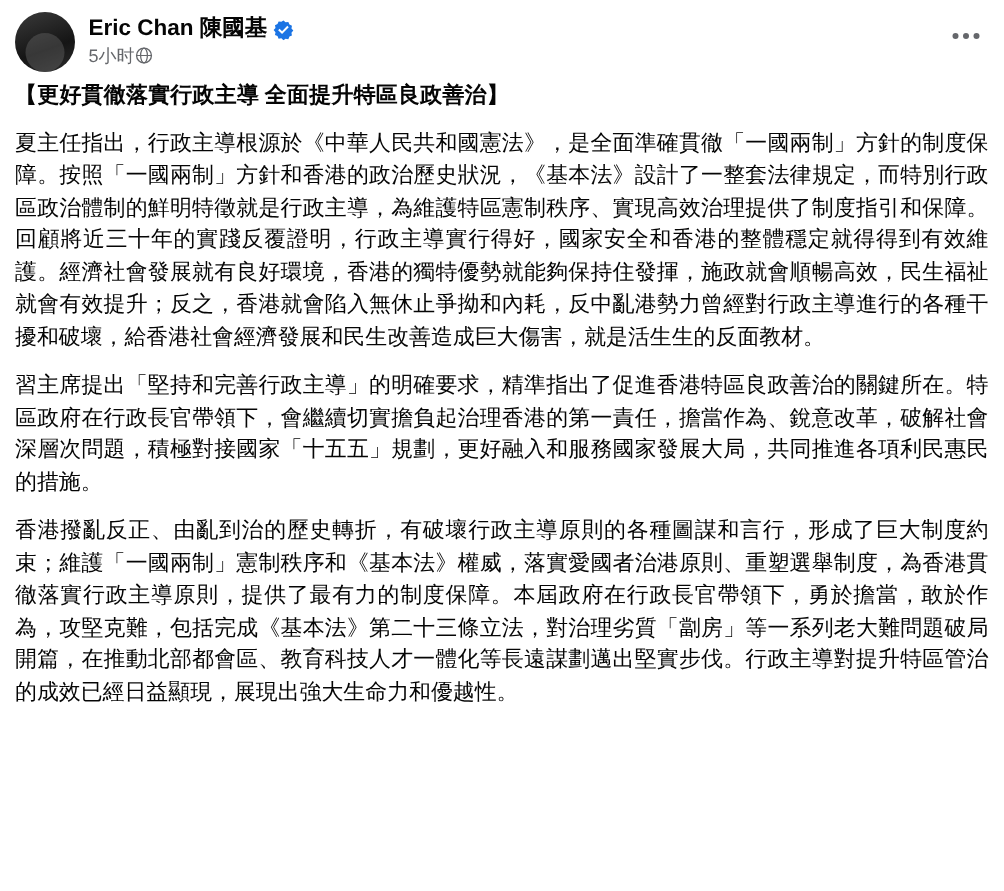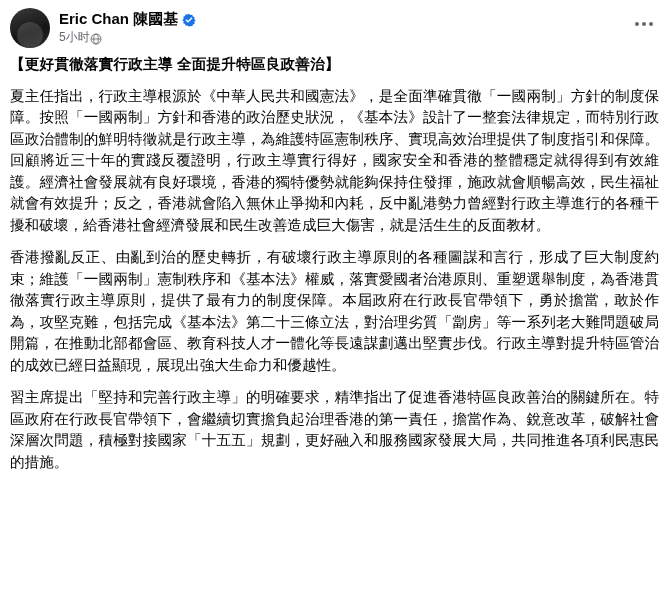--- a/index.html
+++ b/index.html
@@ -67,21 +67,21 @@
   }
   .verified {
     width: 14px;
     height: 14px;
     display: inline-block;
     position: relative;
     top: 1px;
   }
   .meta-row {
     display: flex;
-    align-items: center;
+    align-items: flex-start;
     gap: 0;
     margin-top: 2px;
   }
   .timestamp {
     font-size: 12px;
     color: #65676b;
     line-height: 14px;
   }
   .globe-icon {
     width: 12px;
@@ -114,20 +114,21 @@
     text-align: justify;
     letter-spacing: 0px;
   }
   .post-body p {
     margin: 0 0 11px 0;
   }
   .post-body p.title {
     font-weight: bold;
     margin-bottom: 10px;
     letter-spacing: 0.2px;
+    font-family: Liberation Serif, serif;
   }
 </style>
 </head>
 <body>
 
 <div class="post">
 
   <div class="post-header">
     <div class="avatar"></div>
     <div class="header-text">
@@ -154,18 +155,18 @@
     <div class="more-btn">
       <span></span>
         <span></span>
         <span></span>
     </div>
   </div>
 
   <div class="post-body">
     <p class="title">【更好貫徹落實行政主導 全面提升特區良政善治】</p>
     <p>夏主任指出，行政主導根源於《中華人民共和國憲法》，是全面準確貫徹「一國兩制」方針的制度保障。按照「一國兩制」方針和香港的政治歷史狀況，《基本法》設計了一整套法律規定，而特別行政區政治體制的鮮明特徵就是行政主導，為維護特區憲制秩序、實現高效治理提供了制度指引和保障。回顧將近三十年的實踐反覆證明，行政主導實行得好，國家安全和香港的整體穩定就得得到有效維護。經濟社會發展就有良好環境，香港的獨特優勢就能夠保持住發揮，施政就會順暢高效，民生福祉就會有效提升；反之，香港就會陷入無休止爭拗和內耗，反中亂港勢力曾經對行政主導進行的各種干擾和破壞，給香港社會經濟發展和民生改善造成巨大傷害，就是活生生的反面教材。</p>
+    <p>習主席提出「堅持和完善行政主導」的明確要求，精準指出了促進香港特區良政善治的關鍵所在。特區政府在行政長官帶領下，會繼續切實擔負起治理香港的第一責任，擔當作為、銳意改革，破解社會深層次問題，積極對接國家「十五五」規劃，更好融入和服務國家發展大局，共同推進各項利民惠民的措施。</p>
     <p>香港撥亂反正、由亂到治的歷史轉折，有破壞行政主導原則的各種圖謀和言行，形成了巨大制度約束；維護「一國兩制」憲制秩序和《基本法》權威，落實愛國者治港原則、重塑選舉制度，為香港貫徹落實行政主導原則，提供了最有力的制度保障。本屆政府在行政長官帶領下，勇於擔當，敢於作為，攻堅克難，包括完成《基本法》第二十三條立法，對治理劣質「劏房」等一系列老大難問題破局開篇，在推動北部都會區、教育科技人才一體化等長遠謀劃邁出堅實步伐。行政主導對提升特區管治的成效已經日益顯現，展現出強大生命力和優越性。</p>
-    <p>習主席提出「堅持和完善行政主導」的明確要求，精準指出了促進香港特區良政善治的關鍵所在。特區政府在行政長官帶領下，會繼續切實擔負起治理香港的第一責任，擔當作為、銳意改革，破解社會深層次問題，積極對接國家「十五五」規劃，更好融入和服務國家發展大局，共同推進各項利民惠民的措施。</p>
 
   </div>
 
 </div>
 
 </body></html>

